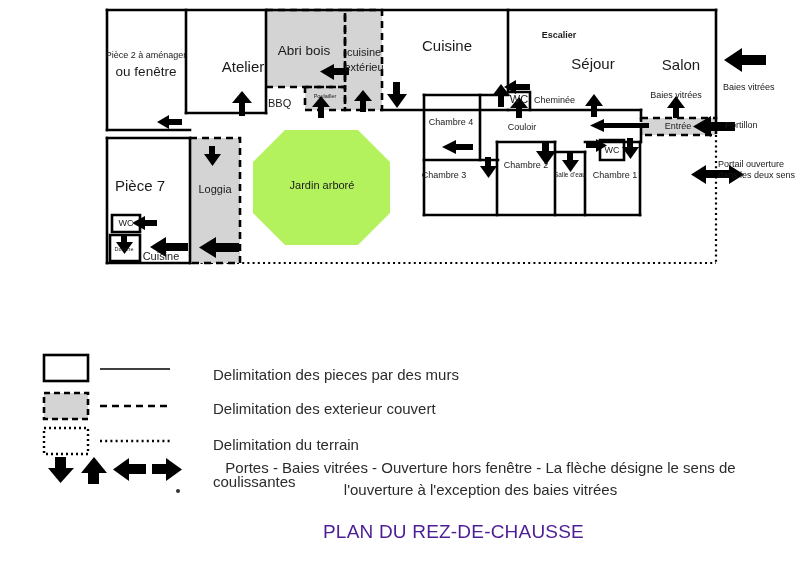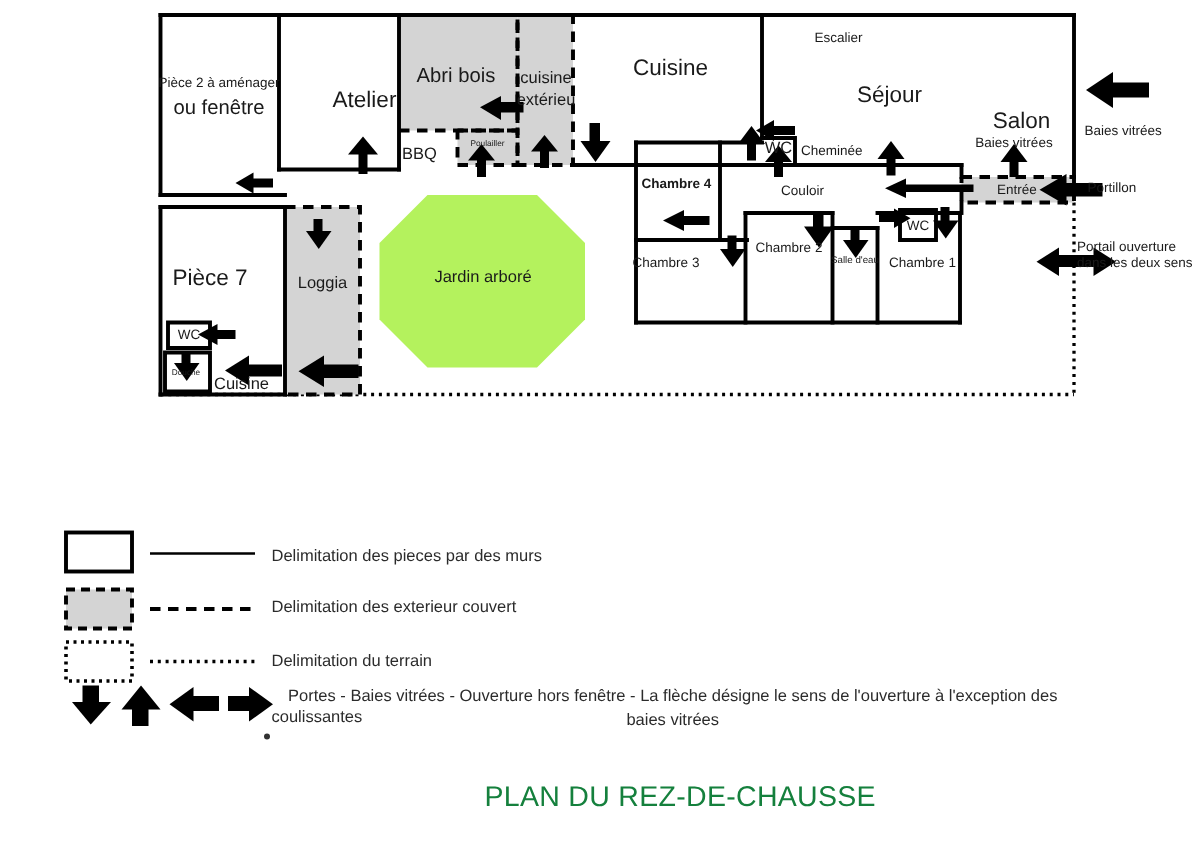--- a/index.html
+++ b/index.html
@@ -42,29 +42,30 @@
     text-align: left;
   }
   .sz-xl { font-size: 15px; }
   .sz-lg { font-size: 13.5px; }
   .sz-md { font-size: 11px; }
   .sz-sm { font-size: 9px; }
   .sz-xs { font-size: 6.5px; }
   .sz-tiny { font-size: 5.5px; }
   .legend-text {
     position: absolute;
-    font-size: 11px;
+    font-size: 15px;
     color: #2b2b2b;
     line-height: 1.45;
+    margin-left: 32px;
   }
   .title-text {
     position: absolute;
     font-size: 19px;
     letter-spacing: 0.2px;
-    color: #15803d;
+    color: #4c1d95;
   }
   .two-line { text-align: center; }
 </style>
 </head>
 <body>
 
 <div id="plan-root">
 
   <svg class="plan-svg" viewBox="0 0 800 565">
     <defs>
@@ -334,43 +335,43 @@
 
   <div class="lbl center sz-lg" style="left:304px; top:51px;">Abri bois</div>
 
   <div class="lbl center sz-tiny" style="left:325px; top:97px;">Poulailler</div>
 
   <div class="lbl center sz-md" style="left:364px; top:53px;">cuisine</div>
   <div class="lbl center sz-md" style="left:364px; top:68px;">extérieu</div>
 
   <div class="lbl center sz-xl" style="left:447px; top:46px;">Cuisine</div>
 
-  <div class="lbl center sz-sm" style="left:559px; top:26px;">Escalier</div>
+  <div class="lbl center sz-sm" style="left:559px; top:36px;font-weight:bold;">Escalier</div>
 
   <div class="lbl center sz-xl" style="left:593px; top:64px;">Séjour</div>
 
-  <div class="lbl center sz-xl" style="left:681px; top:65px;margin-top:16px;">Salon</div>
+  <div class="lbl center sz-xl" style="left:681px; top:65px;">Salon</div>
 
   <div class="lbl center sz-md" style="left:519px; top:100px;">WC</div>
 
   <div class="lbl left sz-sm" style="left:534px; top:101px;">Cheminée</div>
 
-  <div class="lbl center sz-sm" style="left:451px; top:123px;font-weight:bold;">Chambre 4</div>
+  <div class="lbl center sz-sm" style="left:451px; top:123px;">Chambre 4</div>
 
   <div class="lbl center sz-sm" style="left:444px; top:176px;">Chambre 3</div>
 
   <div class="lbl center sz-sm" style="left:526px; top:166px;">Chambre 2</div>
 
   <div class="lbl center sz-xs" style="left:570px; top:175px;">Salle d'eau</div>
 
   <div class="lbl center sz-sm" style="left:615px; top:176px;">Chambre 1</div>
 
   <div class="lbl center sz-sm" style="left:612px; top:151px;">WC</div>
 
-  <div class="lbl center sz-sm" style="left:535px; top:128px;">Couloir</div>
+  <div class="lbl center sz-sm" style="left:522px; top:128px;">Couloir</div>
 
   <div class="lbl center sz-sm" style="left:678px; top:127px;">Entrée</div>
 
   <div class="lbl center sz-xl" style="left:140px; top:186px;">Pièce 7</div>
 
   <div class="lbl center sz-sm" style="left:126px; top:224px;">WC</div>
 
   <div class="lbl center sz-tiny" style="left:124px; top:250px;">Douche</div>
 
   <div class="lbl center sz-md" style="left:161px; top:257px;">Cuisine</div>

